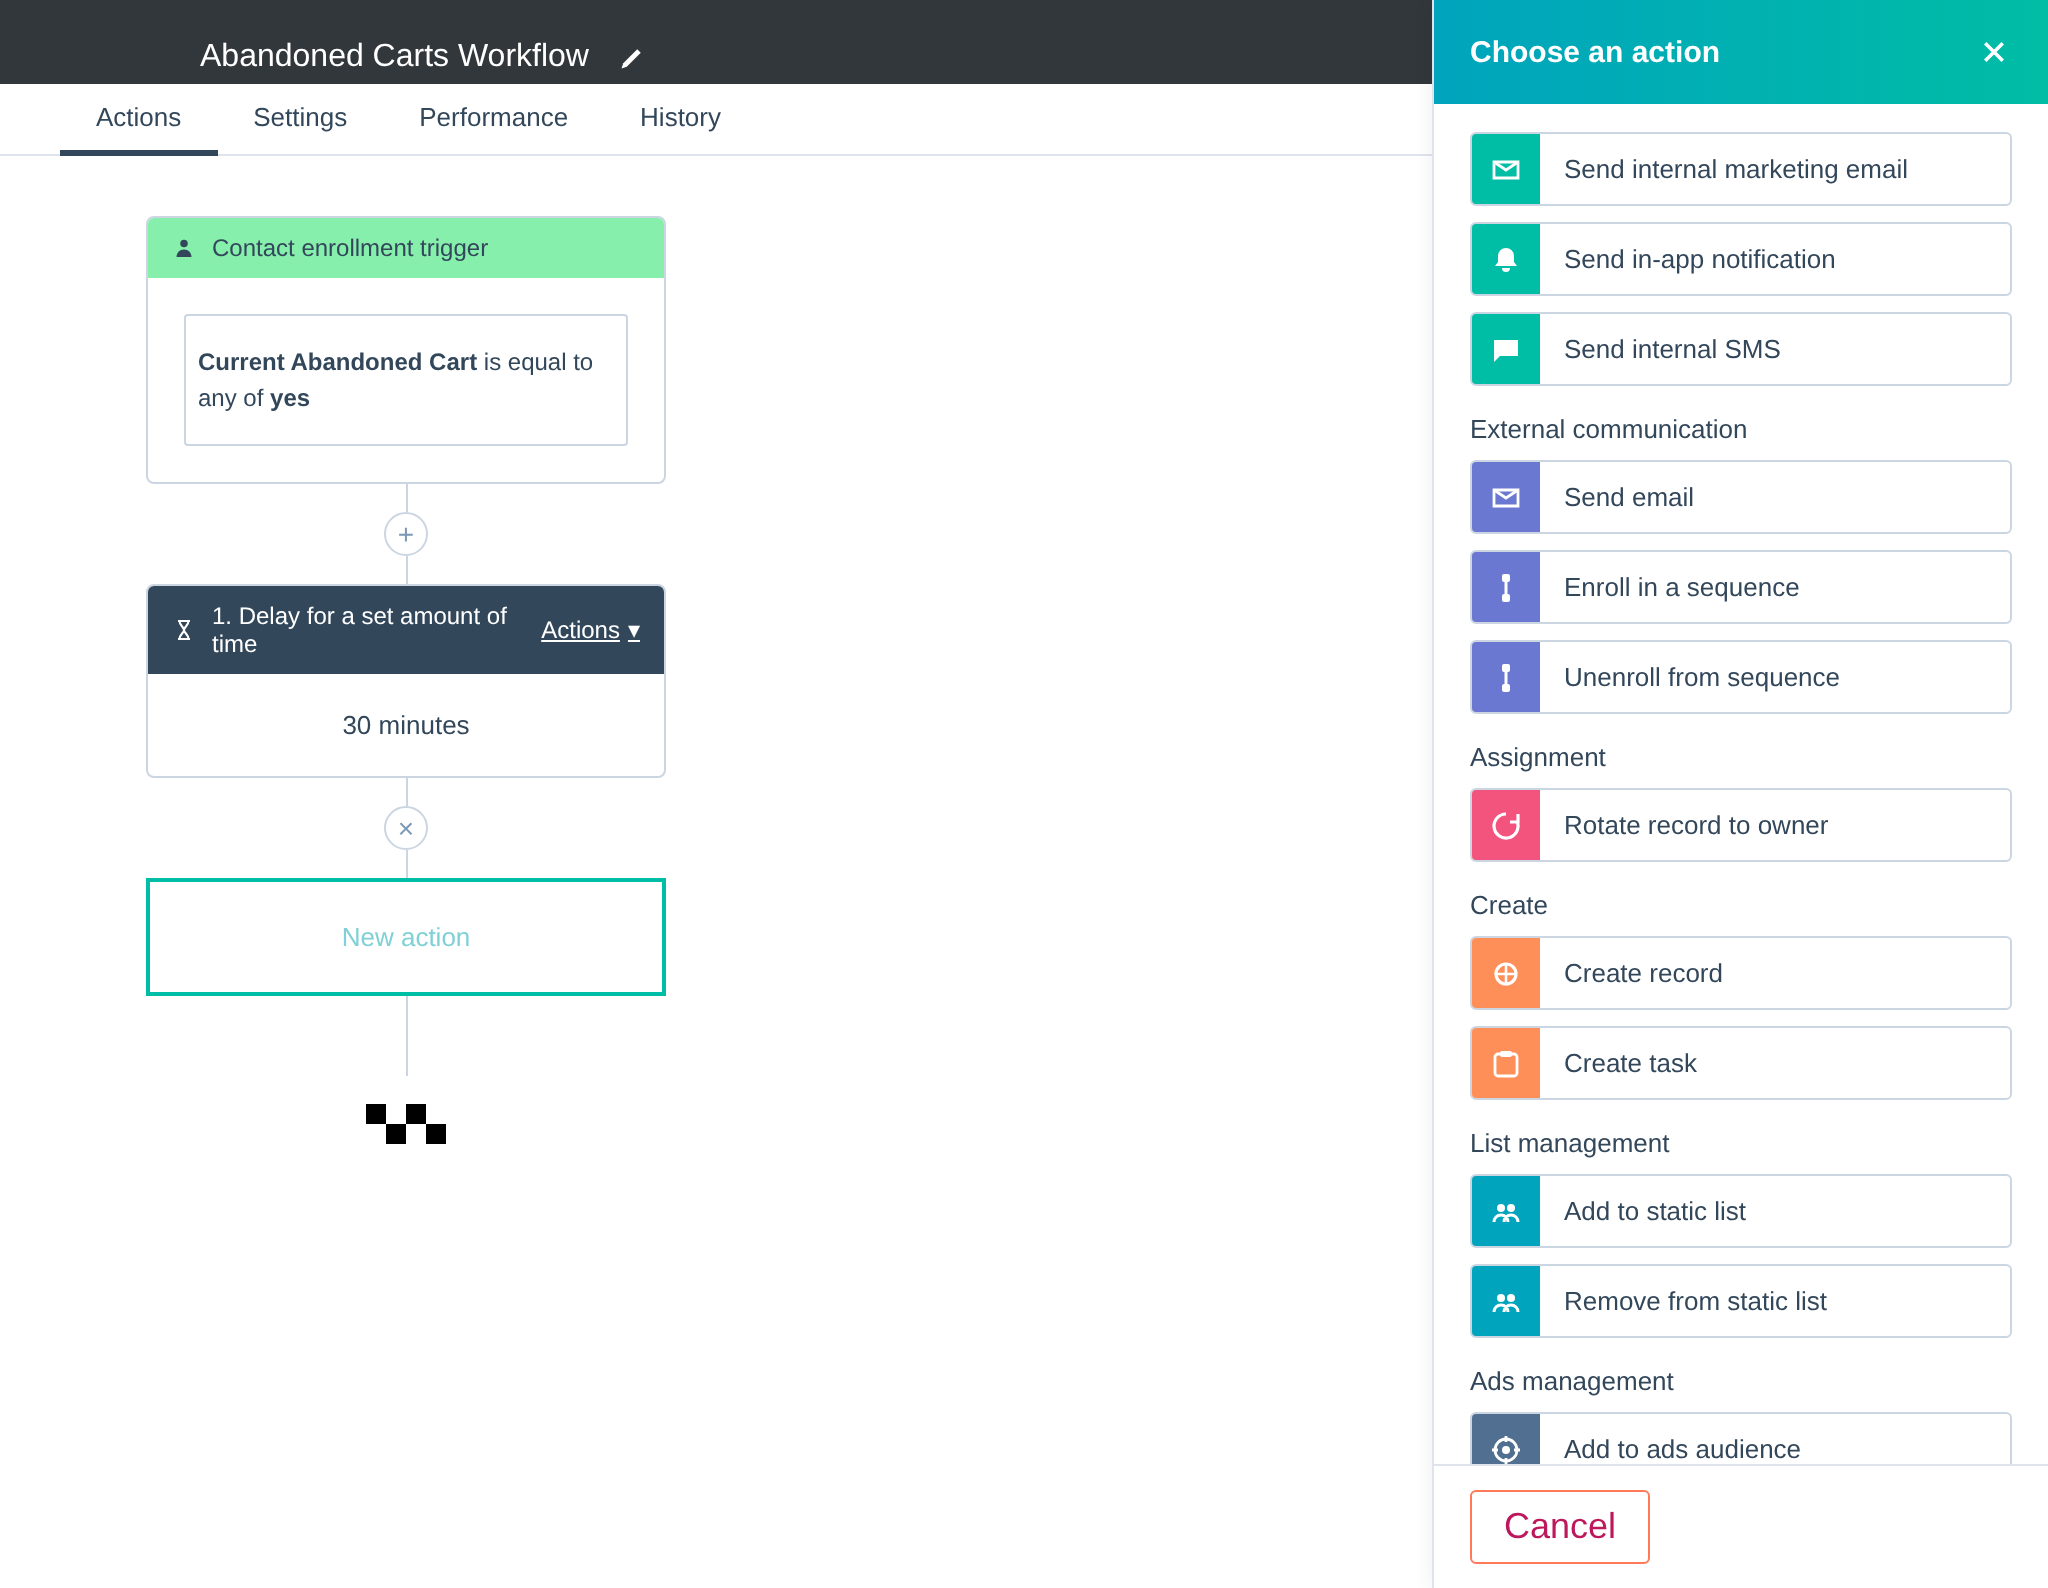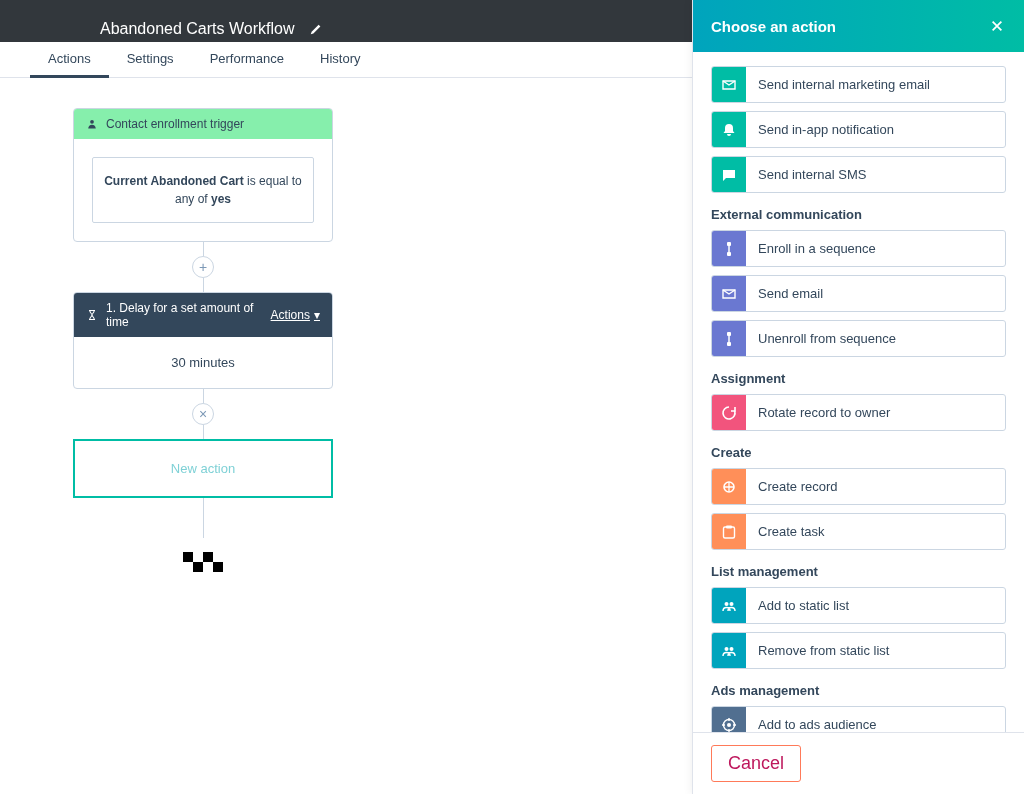--- a/index.html
+++ b/index.html
@@ -19,21 +19,21 @@
 
   
   .canvas { position: relative; height: calc(794px - 42px - 36px); background: #fff; padding-top: 30px; }
   .flow { width: 260px; margin-left: 73px; position: relative; }
 
   .card { border: 1px solid #cbd6e2; border-radius: 4px; background: #fff; overflow: hidden; }
   .card-header { background: #86efac; padding: 8px 12px; font-size: 12px; color: #33475b; display: flex; align-items: center; gap: 8px; }
   .card-header .hicon { width: 12px; height: 12px; display: flex; align-items: center; justify-content: center; }
   .card-body { padding: 18px; }
 
-  .trigger-box { border: 1px solid #cbd6e2; border-radius: 2px; padding: 14px 6px; font-size: 12px; color: #33475b; text-align: center; line-height: 1.5; }
+  .trigger-box { border: 1px solid #cbd6e2; border-radius: 2px; padding: 14px 6px; font-size: 12px; color: #33475b; text-align: left; line-height: 1.5; }
   .trigger-box .b { font-weight: 600; }
 
   .connector { display: flex; flex-direction: column; align-items: center; }
   .connector .line { width: 1px; background: #cbd6e2; height: 14px; }
   .connector .plus, .connector .x {
     width: 22px; height: 22px; border: 1px solid #cbd6e2; border-radius: 50%; background: #fff; display: flex; align-items: center; justify-content: center; font-size: 14px; color: #7c98b6; cursor: pointer;
   }
 
   .delay-card .dhead { background: #33475b; color: #fff; padding: 8px 12px; font-size: 12px; display: flex; align-items: center; justify-content: flex-start; }
   .delay-card .dhead .dleft { display: flex; align-items: center; gap: 8px; }
@@ -42,30 +42,30 @@
 
   .new-action-card { border: 2px solid #00bda5; border-radius: 0; padding: 20px; text-align: center; font-size: 13px; color: #7fd1d6; background: #fff; }
 
   .end-flag { margin-top: 14px; display: flex; justify-content: center; font-size: 20px; letter-spacing: -2px; user-select: none; }
   .end-flag .row { display:flex; }
   .end-flag .sq { width:10px; height:10px; }
   .end-flag .blk { background:#000; }
   .end-flag .wht { background:transparent; }
 
   
-  .panel { position: absolute; top: 0; right: 0; width: 332px; height: 794px; background: #fff; border-left: 1px solid #dfe3eb; display: flex; flex-direction: column; box-shadow: -2px 0 8px rgba(0,0,0,0.05); }
+  .panel { position: absolute; top: 0; right: 0; width: 308px; height: 794px; background: #fff; border-left: 1px solid #dfe3eb; display: flex; flex-direction: column; box-shadow: -2px 0 8px rgba(0,0,0,0.05); }
   .panel-head { height: 52px; background: linear-gradient(90deg, #00a4bd 0%, #00bda5 100%); color: #fff; display: flex; align-items: center; justify-content: space-between; padding: 0 18px; font-size: 15px; font-weight: 600; }
   .panel-head .close { width: 18px; height: 18px; cursor: pointer; display: flex; align-items: center; justify-content: center; }
   .panel-head .close svg { width: 14px; height: 14px; stroke: #fff; stroke-width: 2; fill: none; }
 
   .panel-body { flex: 1; overflow-y: auto; padding: 14px 18px 6px 18px; }
   .panel-body::-webkit-scrollbar { width: 10px; }
   .panel-body::-webkit-scrollbar-thumb { background: #cbd6e2; border-radius: 5px; }
 
-  .group-title { font-size: 13px; font-weight: 700; color: #33475b; margin: 14px 0 8px 0; }
+  .group-title { font-size: 13px; font-weight: 400; color: #33475b; margin: 14px 0 8px 0; }
   .group-title:first-child { margin-top: 0; }
 
   .action-item { display: flex; align-items: stretch; border: 1px solid #cbd6e2; border-radius: 3px; margin-bottom: 8px; background: #fff; cursor: pointer; overflow: hidden; }
   .action-item .ai-icon { width: 34px; display: flex; align-items: center; justify-content: center; color: #fff; flex-shrink: 0; }
   .action-item .ai-icon svg { width: 16px; height: 16px; fill: currentColor; }
   .action-item .ai-label { flex: 1; padding: 10px 12px; font-size: 13px; color: #33475b; }
 
   
   .c-teal  { background: #00bda5; }
   .c-indigo{ background: #6a78d1; }
@@ -262,32 +262,32 @@
             <svg viewBox="0 0 16 16">
               <use href="#i-sms"></use>
             </svg>
           </div>
           <div class="ai-label">Send internal SMS</div>
         </div>
         <div class="group-title">External communication</div>
         <div class="action-item">
           <div class="ai-icon c-indigo">
             <svg viewBox="0 0 16 16">
+              <use href="#i-email"></use>
+            </svg>
+          </div>
+          <div class="ai-label">Send email</div>
+        </div>
+        <div class="action-item">
+          <div class="ai-icon c-indigo">
+            <svg viewBox="0 0 16 16">
               <use href="#i-sequence"></use>
             </svg>
           </div>
           <div class="ai-label">Enroll in a sequence</div>
-        </div>
-        <div class="action-item">
-          <div class="ai-icon c-indigo">
-            <svg viewBox="0 0 16 16">
-              <use href="#i-email"></use>
-            </svg>
-          </div>
-          <div class="ai-label">Send email</div>
         </div>
         <div class="action-item">
           <div class="ai-icon c-indigo">
             <svg viewBox="0 0 16 16">
               <use href="#i-sequence"></use>
             </svg>
           </div>
           <div class="ai-label">Unenroll from sequence</div>
         </div>
         <div class="group-title">Assignment</div>

